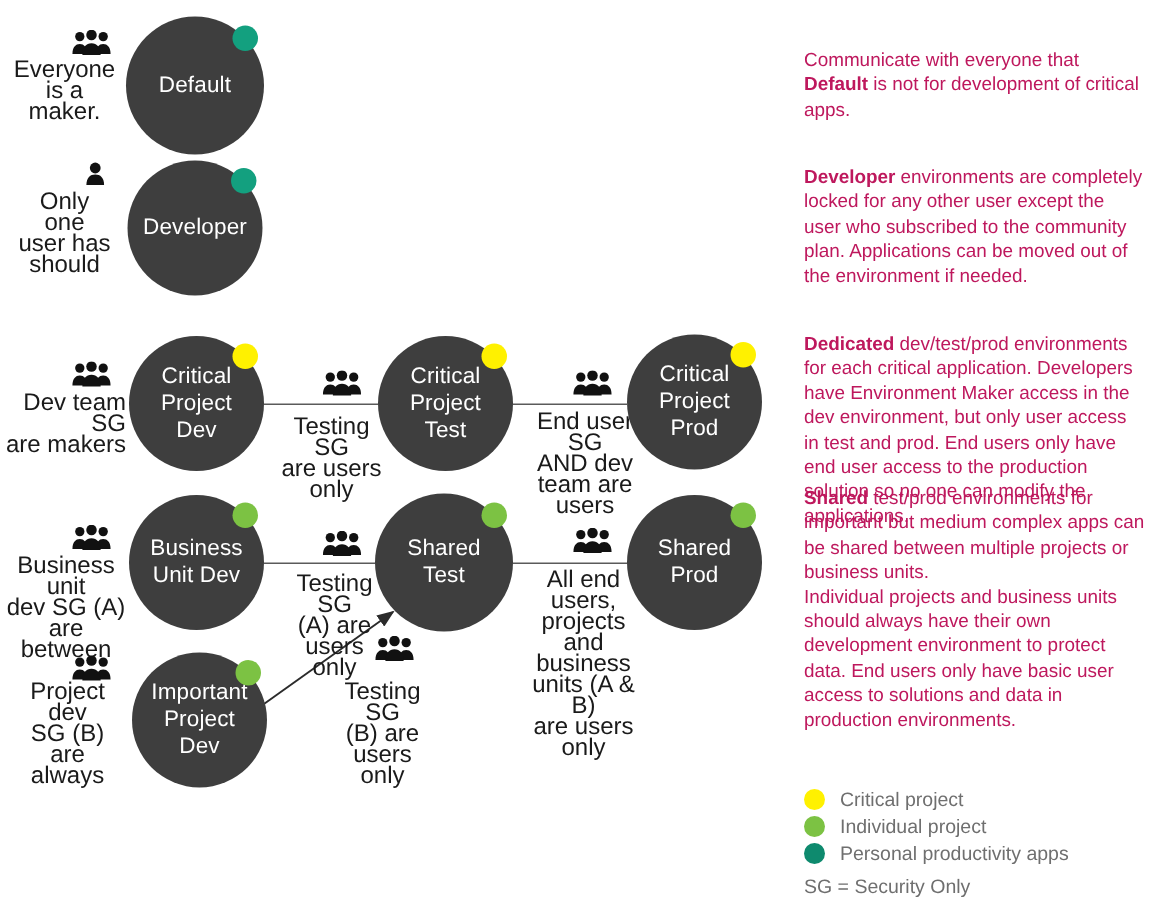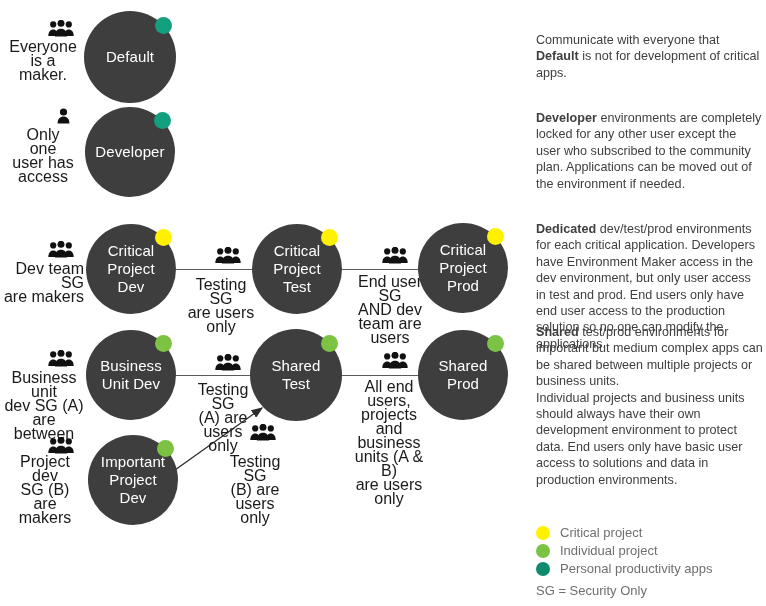--- a/index.html
+++ b/index.html
@@ -58,21 +58,21 @@
   .connector {
     position: absolute;
     background: #5a5a5a;
     height: 1px;
     z-index: 1;
   }
   .para {
     position: absolute;
     font-size: 12.6px;
     line-height: 16.4px;
-    color: #404040;
+    color: #be185d;
     width: 228px;
   }
   .para b { font-weight: bold; }
   .legend {
     position: absolute;
     left: 536px;
     top: 524px;
     width: 230px;
   }
   .legend-row {
@@ -181,21 +181,21 @@
           <path d="M6.9 16.6 C6.9 11.4 9.4 8.8 13 8.8 C16.6 8.8 19.1 11.4 19.1 16.6 Z" fill="#111"></path>
         </svg></div>
       <div class="side-note" style="left: 2px; top: 40px; width: 82px;">Everyone is a
 maker.</div>
       <div class="people-icon" style="left: 57px; top: 108px;"><svg width="13" height="16" viewBox="0 0 13 16">
           <circle cx="6.5" cy="4" r="3.6" fill="#111"></circle>
           <path d="M0.6 15.4 C0.6 10.4 3.2 8.4 6.5 8.4 C9.8 8.4 12.4 10.4 12.4 15.4 Z" fill="#111"></path>
         </svg></div>
       <div class="side-note" style="left: 12px; top: 128px; width: 62px;">Only one
 user has
-access</div>
+should</div>
       <div class="people-icon" style="left: 48px; top: 241px;"><svg width="26" height="17" viewBox="0 0 26 17">
           <circle cx="5.2" cy="4.4" r="3.1" fill="#111"></circle>
           <path d="M0.3 16 C0.3 11.6 2.4 9.4 5.2 9.4 C8 9.4 10.1 11.6 10.1 16 Z" fill="#111"></path>
           <circle cx="20.8" cy="4.4" r="3.1" fill="#111"></circle>
           <path d="M15.9 16 C15.9 11.6 18 9.4 20.8 9.4 C23.6 9.4 25.7 11.6 25.7 16 Z" fill="#111"></path>
           <circle cx="13" cy="3.3" r="3.5" fill="#111"></circle>
           <path d="M6.9 16.6 C6.9 11.4 9.4 8.8 13 8.8 C16.6 8.8 19.1 11.4 19.1 16.6 Z" fill="#111"></path>
         </svg></div>
       <div class="side-note" style="left: 2px; top: 262px; width: 82px; text-align: right;">Dev team SG
 are makers</div>
@@ -261,21 +261,21 @@
       <div class="people-icon" style="left: 48px; top: 437px;"><svg width="26" height="17" viewBox="0 0 26 17">
           <circle cx="5.2" cy="4.4" r="3.1" fill="#111"></circle>
           <path d="M0.3 16 C0.3 11.6 2.4 9.4 5.2 9.4 C8 9.4 10.1 11.6 10.1 16 Z" fill="#111"></path>
           <circle cx="20.8" cy="4.4" r="3.1" fill="#111"></circle>
           <path d="M15.9 16 C15.9 11.6 18 9.4 20.8 9.4 C23.6 9.4 25.7 11.6 25.7 16 Z" fill="#111"></path>
           <circle cx="13" cy="3.3" r="3.5" fill="#111"></circle>
           <path d="M6.9 16.6 C6.9 11.4 9.4 8.8 13 8.8 C16.6 8.8 19.1 11.4 19.1 16.6 Z" fill="#111"></path>
         </svg></div>
       <div class="side-note" style="left: 8px; top: 455px; width: 74px;">Project dev
 SG (B) are
-makers</div>
+always</div>
       <div class="people-icon" style="left: 250px; top: 424px;"><svg width="26" height="17" viewBox="0 0 26 17">
           <circle cx="5.2" cy="4.4" r="3.1" fill="#111"></circle>
           <path d="M0.3 16 C0.3 11.6 2.4 9.4 5.2 9.4 C8 9.4 10.1 11.6 10.1 16 Z" fill="#111"></path>
           <circle cx="20.8" cy="4.4" r="3.1" fill="#111"></circle>
           <path d="M15.9 16 C15.9 11.6 18 9.4 20.8 9.4 C23.6 9.4 25.7 11.6 25.7 16 Z" fill="#111"></path>
           <circle cx="13" cy="3.3" r="3.5" fill="#111"></circle>
           <path d="M6.9 16.6 C6.9 11.4 9.4 8.8 13 8.8 C16.6 8.8 19.1 11.4 19.1 16.6 Z" fill="#111"></path>
         </svg></div>
       <div class="side-note" style="left: 217px; top: 455px; width: 76px;">Testing SG
 (B) are users

